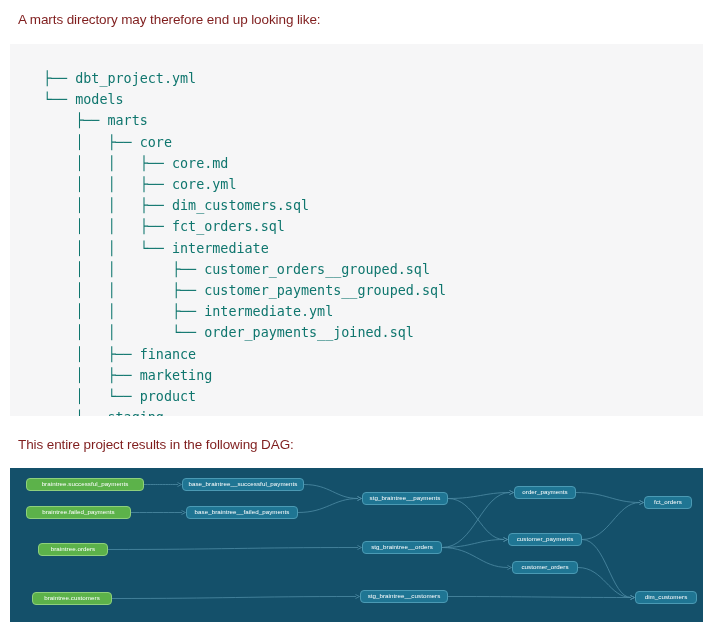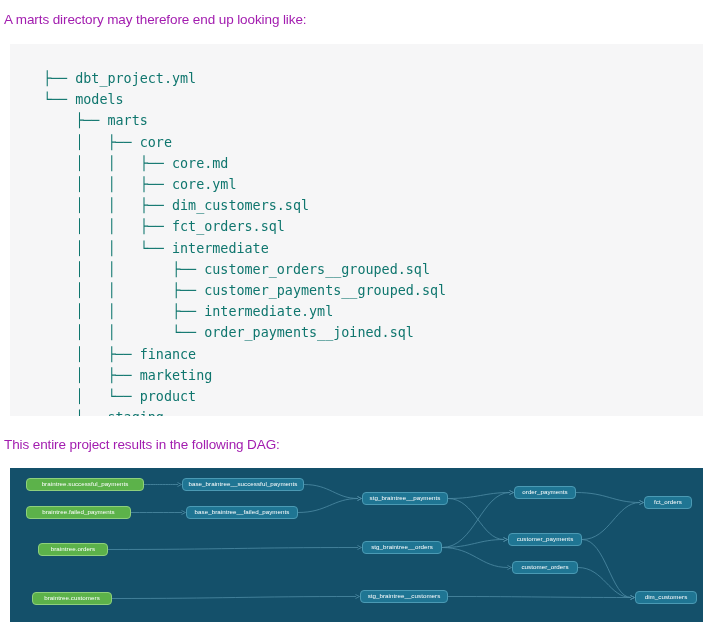--- a/index.html
+++ b/index.html
@@ -11,24 +11,24 @@
     width: 715px;
     height: 640px;
     font-family: "Liberation Sans", sans-serif;
     color: #2f3337;
     overflow: hidden;
     position: relative;
   }
 
   .intro-text {
     position: absolute;
-    left: 4px;
+    left: 18px;
     font-size: 13.5px;
     line-height: 18px;
-    color: #a21caf;
+    color: #7f1d1d;
     letter-spacing: -0.1px;
     white-space: nowrap;
   }
   #intro-1 { top: 11px; }
   #intro-2 { top: 436px; text-align: center; }
 
   .code-block {
     position: absolute;
     left: 10px;
     top: 44px;

